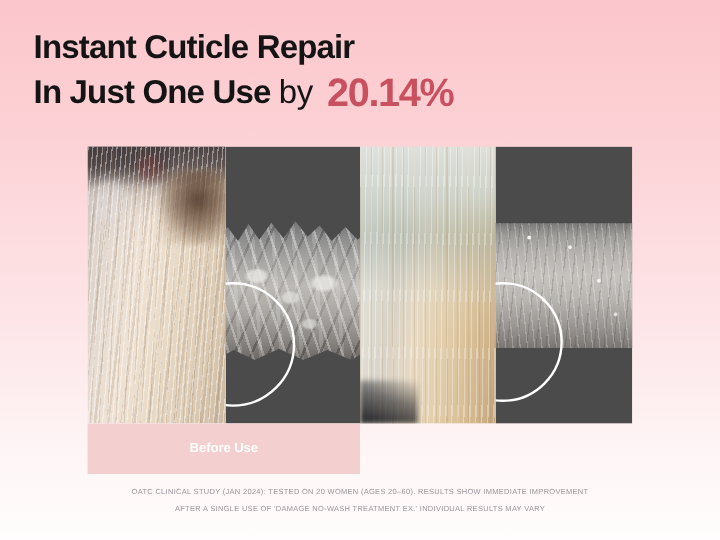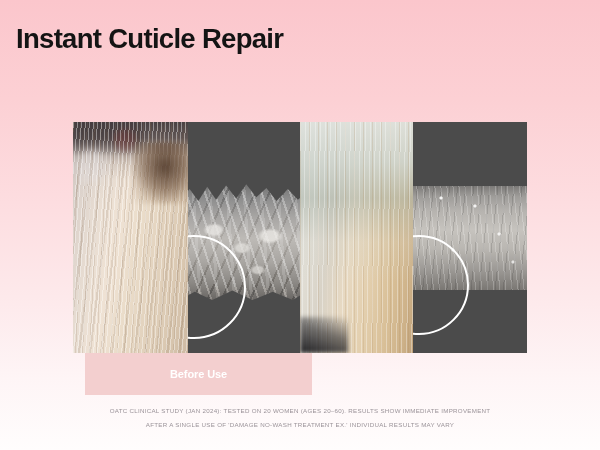--- a/index.html
+++ b/index.html
@@ -19,21 +19,21 @@
                 #fde9eb 66%,
                 #fef5f6 84%,
                 #fffdfd 100%);
     position: relative;
     -webkit-font-smoothing: antialiased;
   }
 
   
   .headline {
     position: absolute;
-    left: 16px;
+    left: 28px;
     top: 21px;
     width: 460px;
   }
   .hl-line {
     font-size: 27.5px;
     line-height: 35px;
     font-weight: 700;
     letter-spacing: -0.7px;
     color: #141414;
     white-space: nowrap;
@@ -253,21 +253,21 @@
   .loupe-after {
     left: -44px;
     top: 113px;
     width: 96px;
     height: 96px;
   }
 
   
   .labels {
     position: absolute;
-    left: 73px;
+    left: 61px;
     top: 353px;
     width: 454px;
     height: 42px;
     display: flex;
     padding-left: 12px;
   }
   .label {
     display: flex;
     align-items: center;
     justify-content: center;
@@ -298,20 +298,25 @@
     letter-spacing: 0.28px;
     font-weight: 400;
   }
   .caption div { white-space: nowrap; }
 </style>
 </head>
 <body>
 
 <div class="headline">
   <div class="hl-line hl-line-1">Instant Cuticle Repair</div>
+  <div class="hl-line hl-line-2">
+    <span>In Just One Use</span>
+    <span class="hl-by">by</span>
+    <span class="hl-pct">20.14%</span>
+  </div>
 </div>
 
 <div class="compare">
 
   <div class="panel p-hair-before">
     <div class="bg"></div>
     <div class="salon"></div>
     <div class="strands"></div>
     <div class="roots"></div>
   </div>

